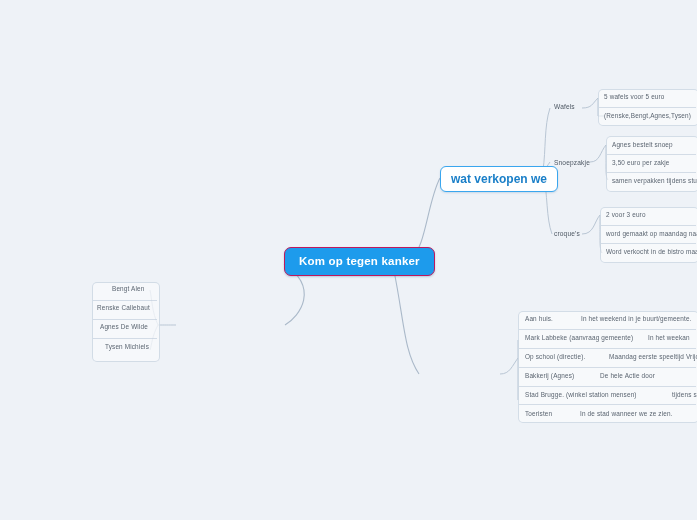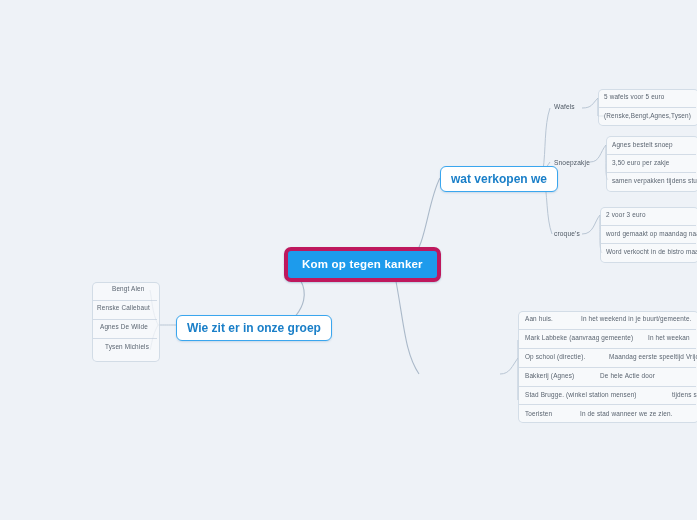--- a/index.html
+++ b/index.html
@@ -7,21 +7,21 @@
     width:697px;height:520px;overflow:hidden;
     background:#eaeff5;
     font-family:"Liberation Sans","DejaVu Sans",sans-serif;
   }
   #canvas{position:relative;width:697px;height:520px;background:#eef2f7;overflow:hidden;}
   #wires{position:absolute;left:0;top:0;width:697px;height:520px;}
 
   
   .root{
     position:absolute;left:284px;top:247px;
-    background:#1d9bec;border:4px solid #be185d;border-radius:7px;
+    background:#1d9bec;border:1px solid #be185d;border-radius:7px;
     padding:7px 14px 8px 14px;
     color:#ffffff;font-size:11.5px;font-weight:bold;letter-spacing:.2px;
     white-space:nowrap;box-shadow:0 1px 2px rgba(20,80,140,.25);text-align:center;
   }
   
   .branch{
     position:absolute;background:#ffffff;border:1.4px solid #3aa6ee;border-radius:6px;
     padding:5px 10px 5px 10px;color:#1a7fc8;font-size:12px;font-weight:bold;
     white-space:nowrap;box-shadow:0 1px 2px rgba(30,100,160,.18);
   }
@@ -104,21 +104,20 @@
   <div class="leaf" style="left:612px;top:177px;">samen verpakken tijdens stu</div>
 
   <div class="panel" style="left:600px;top:207px;width:97px;height:54px;"></div>
   <div class="row-sep" style="left:601px;top:225px;width:95px;"></div>
   <div class="row-sep" style="left:601px;top:243px;width:95px;"></div>
   <div class="leaf mid" style="left:554px;top:230px;">croque's</div>
   <div class="leaf" style="left:606px;top:211px;">2 voor 3 euro</div>
   <div class="leaf" style="left:606px;top:230px;">word gemaakt op maandag naa</div>
   <div class="leaf" style="left:606px;top:248px;">Word verkocht in de bistro maa</div>
 
-  <div class="branch b-wie">Wie zit er in onze groep</div>
 
   <div class="panel plain" style="left:92px;top:282px;width:66px;height:78px;"></div>
   <div class="row-sep" style="left:93px;top:300px;width:64px;"></div>
   <div class="row-sep" style="left:93px;top:319px;width:64px;"></div>
   <div class="row-sep" style="left:93px;top:338px;width:64px;"></div>
 
   <div class="leaf" style="left:112px;top:285px;">Bengt Alen</div>
   <div class="leaf" style="left:97px;top:304px;">Renske Callebaut</div>
   <div class="leaf" style="left:100px;top:323px;">Agnes De Wilde</div>
   <div class="leaf" style="left:105px;top:343px;">Tysen Michiels</div>

